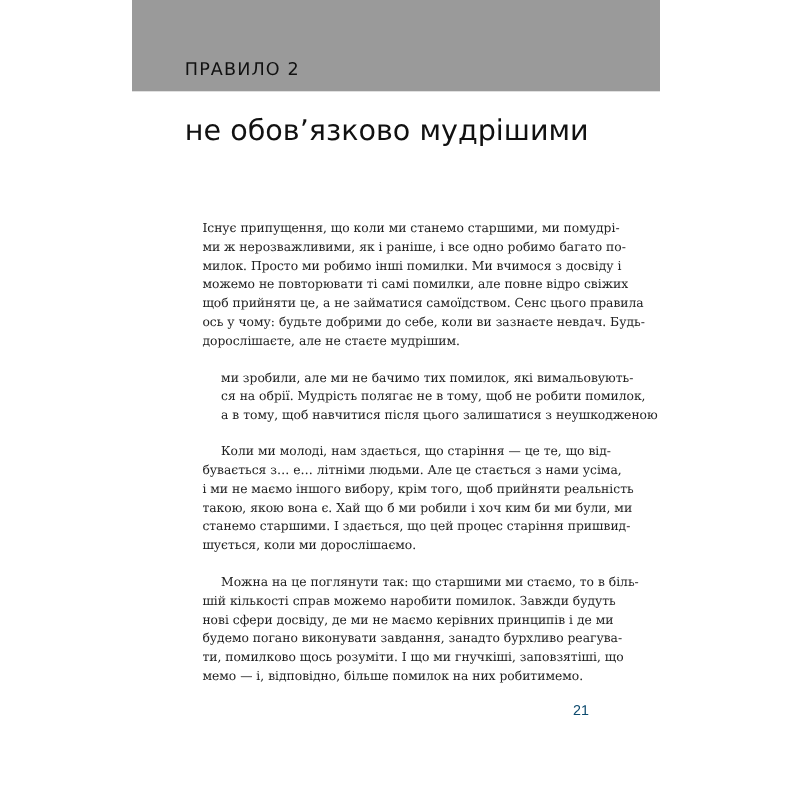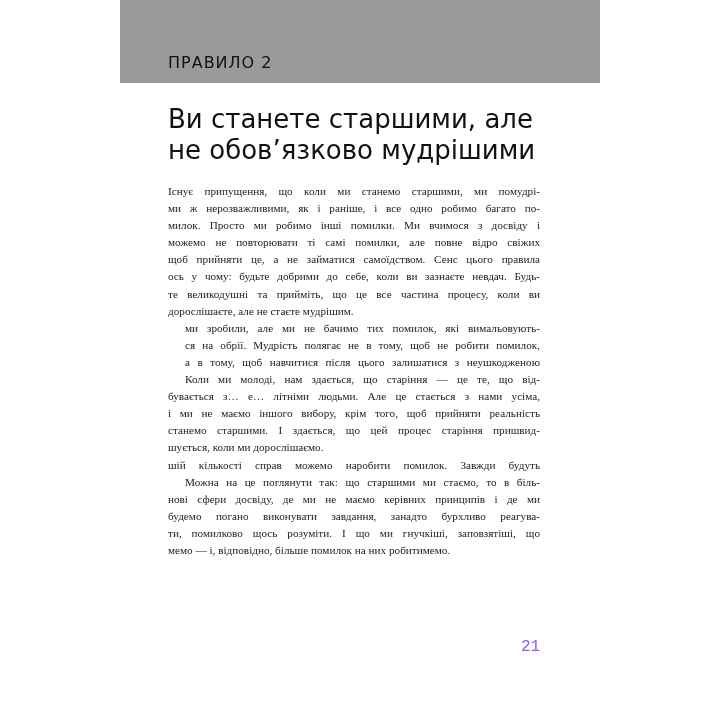--- a/index.html
+++ b/index.html
@@ -18,67 +18,66 @@
     position: absolute; left: 168px; top: 104px; width: 420px;
     font-family: "DejaVu Sans", sans-serif; font-size: 26px; line-height: 31px;
     color: #111; font-weight: normal; margin: 0;
   }
   .chapter-title span { display: block; white-space: nowrap; }
   .body-text {
     position: absolute; left: 168px; top: 183px; width: 372px;
     font-family: "DejaVu Serif", serif; font-size: 11.2px; line-height: 17.1px;
     color: #222;
   }
-  .body-text p { margin: 0; text-align: justify; font-family: Liberation Serif, serif; }
+  .body-text p { margin: 16px; text-align: justify; }
   .body-text p.indent { text-indent: 17px; }
   .line { display: block; text-align: justify; text-align-last: justify; white-space: nowrap; }
   .line.last { text-align-last: left; }
   .page-number {
     position: absolute; left: 521px; top: 638px;
-    font-family: Liberation Mono, monospace; font-size: 16px; color: #8b5cf6;
+    font-family: Liberation Sans, sans-serif; font-size: 13px; color: #0c4a6e;
   }
 </style>
 </head>
 <body>
 
 <div class="page">
   <div class="header-band" style="background: rgb(154, 154, 154);"></div>
   <div class="rule-label">ПРАВИЛО 2</div>
 
   <h1 class="chapter-title">
-    <span>Ви станете старшими, але</span>
     <span>не обов’язково мудрішими</span>
   </h1>
 
   <div class="body-text">
     <p>
       <span class="line">Існує припущення, що коли ми станемо старшими, ми помудрі-</span>
       <span class="line">ми ж нерозважливими, як і раніше, і все одно робимо багато по-</span>
       <span class="line">милок. Просто ми робимо інші помилки. Ми вчимося з досвіду і</span>
       <span class="line">можемо не повторювати ті самі помилки, але повне відро свіжих</span>
       <span class="line">щоб прийняти це, а не займатися самоїдством. Сенс цього правила</span>
       <span class="line">ось у чому: будьте добрими до себе, коли ви зазнаєте невдач. Будь-</span>
-      <span class="line">те великодушні та прийміть, що це все частина процесу, коли ви</span>
       <span class="line last">дорослішаєте, але не стаєте мудрішим.</span>
     </p>
     <p class="indent">
       <span class="line">ми зробили, але ми не бачимо тих помилок, які вимальовують-</span>
       <span class="line">ся на обрії. Мудрість полягає не в тому, щоб не робити помилок,</span>
       <span class="line">а в тому, щоб навчитися після цього залишатися з неушкодженою</span>
     </p>
     <p>
       <span class="line" style="padding-left:17px">Коли ми молоді, нам здається, що старіння — це те, що від-</span>
       <span class="line">бувається з… е… літніми людьми. Але це стається з нами усіма,</span>
       <span class="line">і ми не маємо іншого вибору, крім того, щоб прийняти реальність</span>
+      <span class="line">такою, якою вона є. Хай що б ми робили і хоч ким би ми були, ми</span>
       <span class="line">станемо старшими. І здається, що цей процес старіння пришвид-</span>
       <span class="line last">шується, коли ми дорослішаємо.</span>
     </p>
     <p>
+      <span class="line" style="padding-left:17px">Можна на це поглянути так: що старшими ми стаємо, то в біль-</span>
       <span class="line">шій кількості справ можемо наробити помилок. Завжди будуть</span>
-      <span class="line" style="padding-left:17px">Можна на це поглянути так: що старшими ми стаємо, то в біль-</span>
       <span class="line">нові сфери досвіду, де ми не маємо керівних принципів і де ми</span>
       <span class="line">будемо погано виконувати завдання, занадто бурхливо реагува-</span>
       <span class="line">ти, помилково щось розуміти. І що ми гнучкіші, заповзятіші, що</span>
       <span class="line last">мемо — і, відповідно, більше помилок на них робитимемо.</span>
     </p>
   </div>
 
   <div class="page-number">21</div>
 </div>
 

